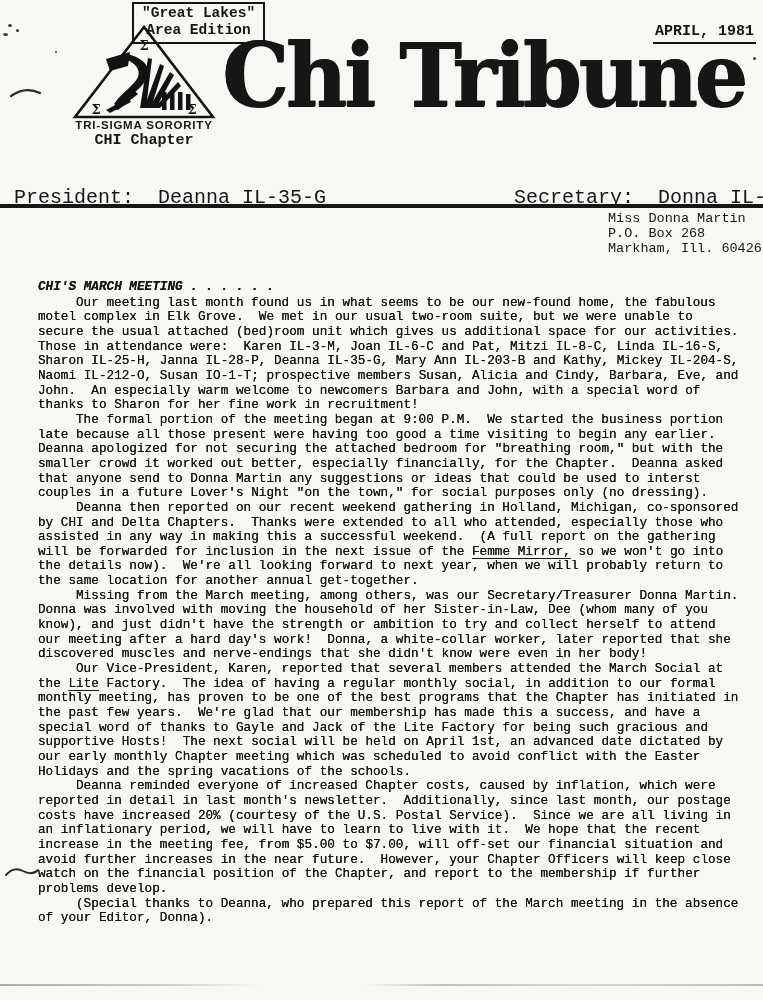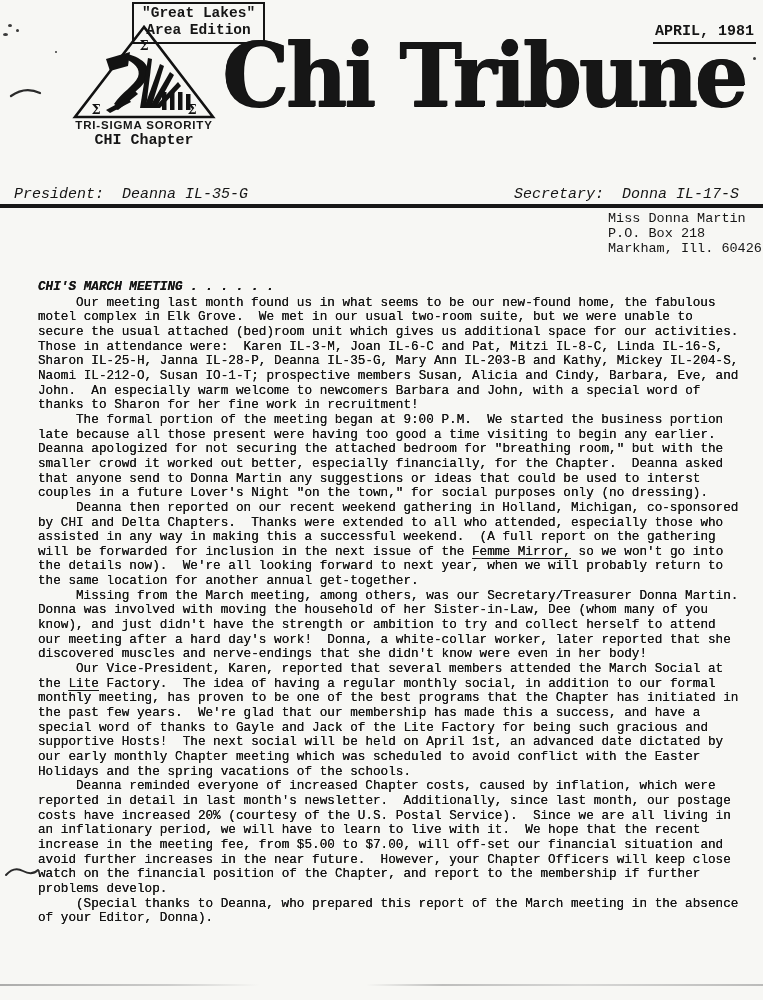--- a/index.html
+++ b/index.html
@@ -34,21 +34,21 @@
     transform:scaleY(1.04);transform-origin:top left;white-space:nowrap;
     text-shadow:1px 0 0 #111,0 1px 0 #111;
   }
   .issue-date{
     position:absolute;right:7px;top:23px;font-weight:bold;font-size:15px;
     border-bottom:2.5px solid #151515;padding:0 2px 2px 2px;white-space:nowrap;
   }
   .editor-line{position:absolute;left:402px;top:132px;font-size:14.5px;white-space:pre;}
 
   
-  .officers{position:absolute;left:0;top:186px;width:731px;height:18px;font-size:15px;font-style:italic;}
+  .officers{position:absolute;left:0;top:186px;width:731px;height:18px;font-size:20px;}
   .officer{position:absolute;white-space:pre;}
   .officer.p{left:14px;} .officer.v{left:257px;} .officer.s{left:514px;}
   .rule{position:absolute;left:0;top:204px;width:763px;height:3.5px;background:#171717;}
 
   .address{position:absolute;left:608px;top:212px;font-size:13.5px;line-height:14.8px;white-space:nowrap;}
 
   
   .article{
     position:absolute;left:38px;top:280px;width:707px;
     font-size:12.7px;line-height:14.65px;letter-spacing:0;
@@ -107,21 +107,21 @@
   <div class="issue-date tw">APRIL, 1981</div>
 
   <div class="officers tw">
     <span class="officer p">President:  Deanna IL-35-G</span>
     <span class="officer s">Secretary:  Donna IL-17-S</span>
   </div>
   <div class="rule"></div>
 
   <div class="address tw">
     <div>Miss Donna Martin</div>
-    <div>P.O. Box 218</div>
+    <div>P.O. Box 268</div>
     <div>Markham, Ill. 60426</div>
   </div>
 
   <div class="article tw">
     <p class="article-heading">CHI'S MARCH MEETING . . . . . .</p>
     <div>
         <p class="para"><span>Our meeting last month found us in what seems to be our new-found home, the fabulous motel complex in Elk Grove.  We met in our usual two-room suite, but we were unable to secure the usual attached (bed)room unit which gives us additional space for our activities.  Those in attendance were:  Karen IL-3-M, Joan IL-6-C and Pat, Mitzi IL-8-C, Linda IL-16-S, Sharon IL-25-H, Janna IL-28-P, Deanna IL-35-G, Mary Ann IL-203-B and Kathy, Mickey IL-204-S, Naomi IL-212-O, Susan IO-1-T; prospective members Susan, Alicia and Cindy, Barbara, Eve, and John.  An especially warm welcome to newcomers Barbara and John, with a special word of thanks to Sharon for her fine work in recruitment!</span></p>
         <p class="para"><span>The formal portion of the meeting began at 9:00 P.M.  We started the business portion late because all those present were having too good a time visiting to begin any earlier.  Deanna apologized for not securing the attached bedroom for "breathing room," but with the smaller crowd it worked out better, especially financially, for the Chapter.  Deanna asked that anyone send to Donna Martin any suggestions or ideas that could be used to interst couples in a future Lover's Night "on the town," for social purposes only (no dressing).</span></p>
         <p class="para"><span>Deanna then reported on our recent weekend gathering in Holland, Michigan, co-sponsored by CHI and Delta Chapters.  Thanks were extended to all who attended, especially those who assisted in any way in making this a successful weekend.  (A full report on the gathering will be forwarded for inclusion in the next issue of the </span><span class="u">Femme Mirror,</span><span> so we won't go into the details now).  We're all looking forward to next year, when we will probably return to the same location for another annual get-together.</span></p>
         <p class="para"><span>Missing from the March meeting, among others, was our Secretary/Treasurer Donna Martin. Donna was involved with moving the household of her Sister-in-Law, Dee (whom many of you know), and just didn't have the strength or ambition to try and collect herself to attend our meeting after a hard day's work!  Donna, a white-collar worker, later reported that she discovered muscles and nerve-endings that she didn't know were even in her body!</span></p>

